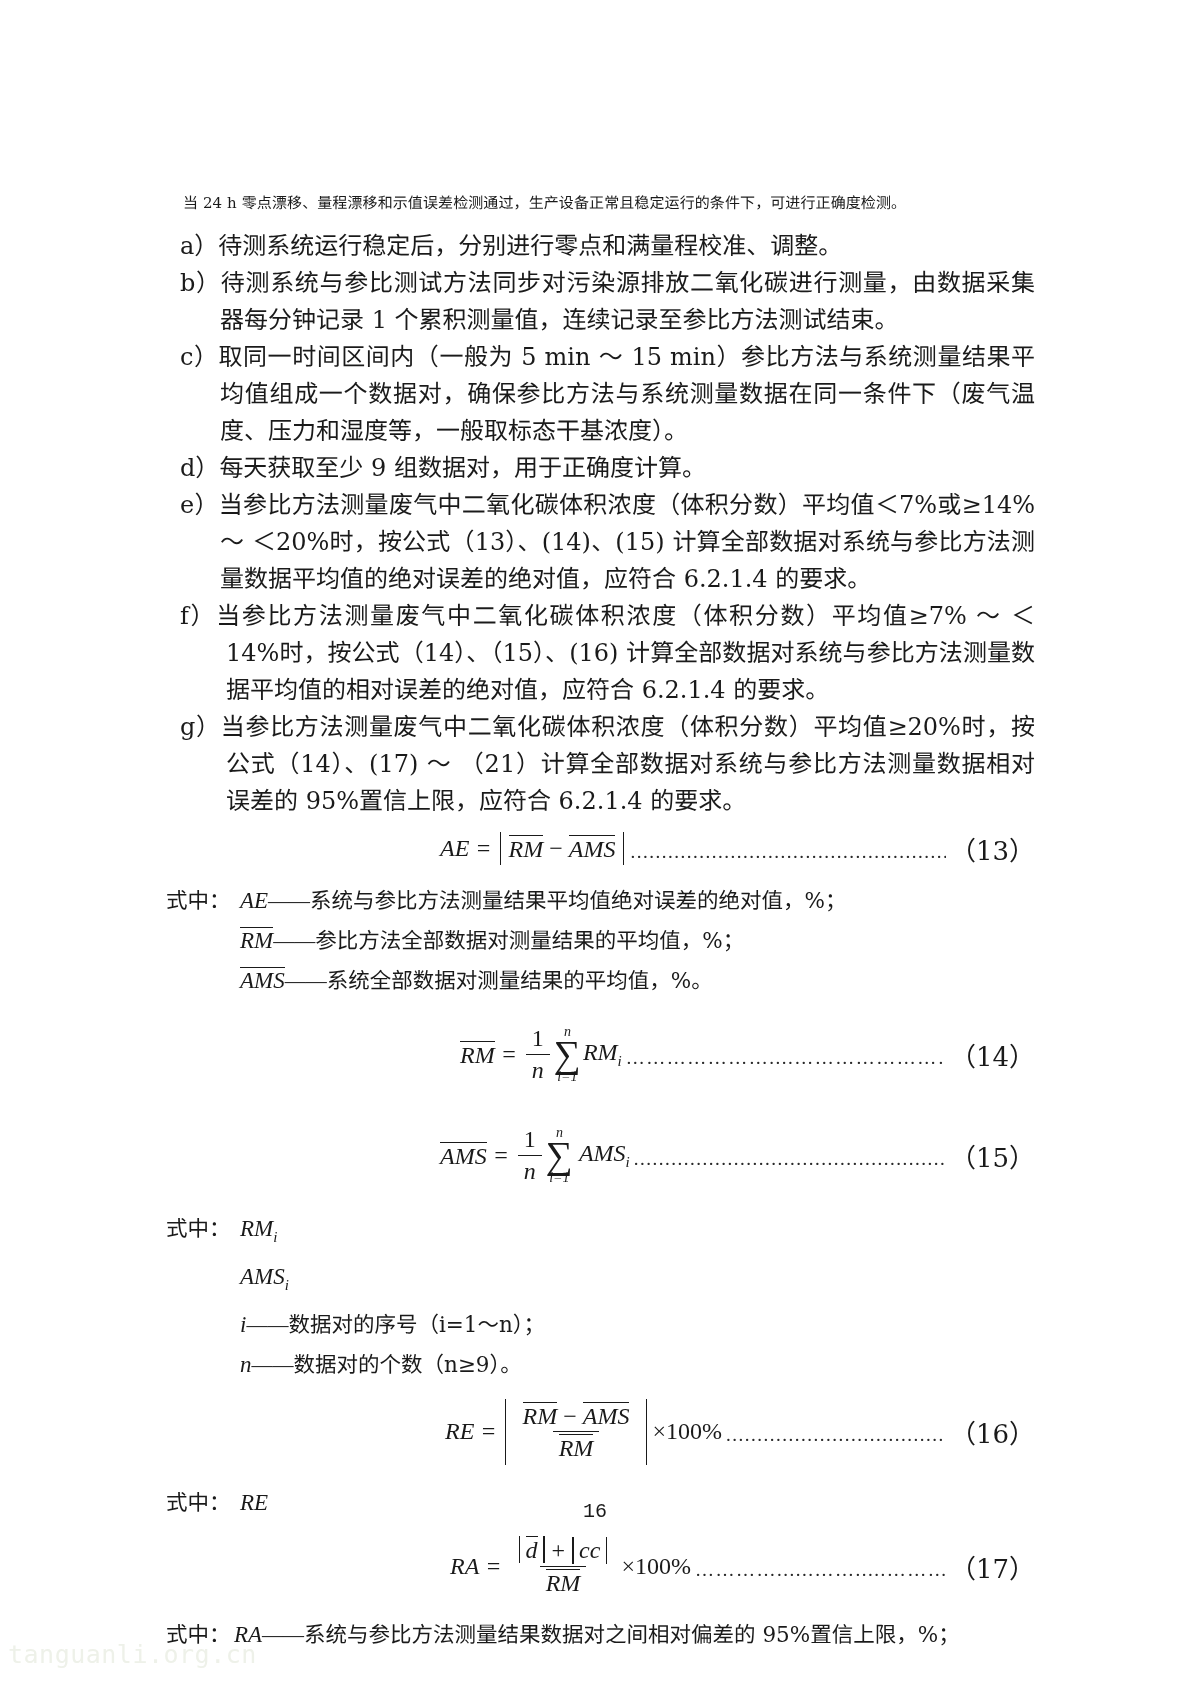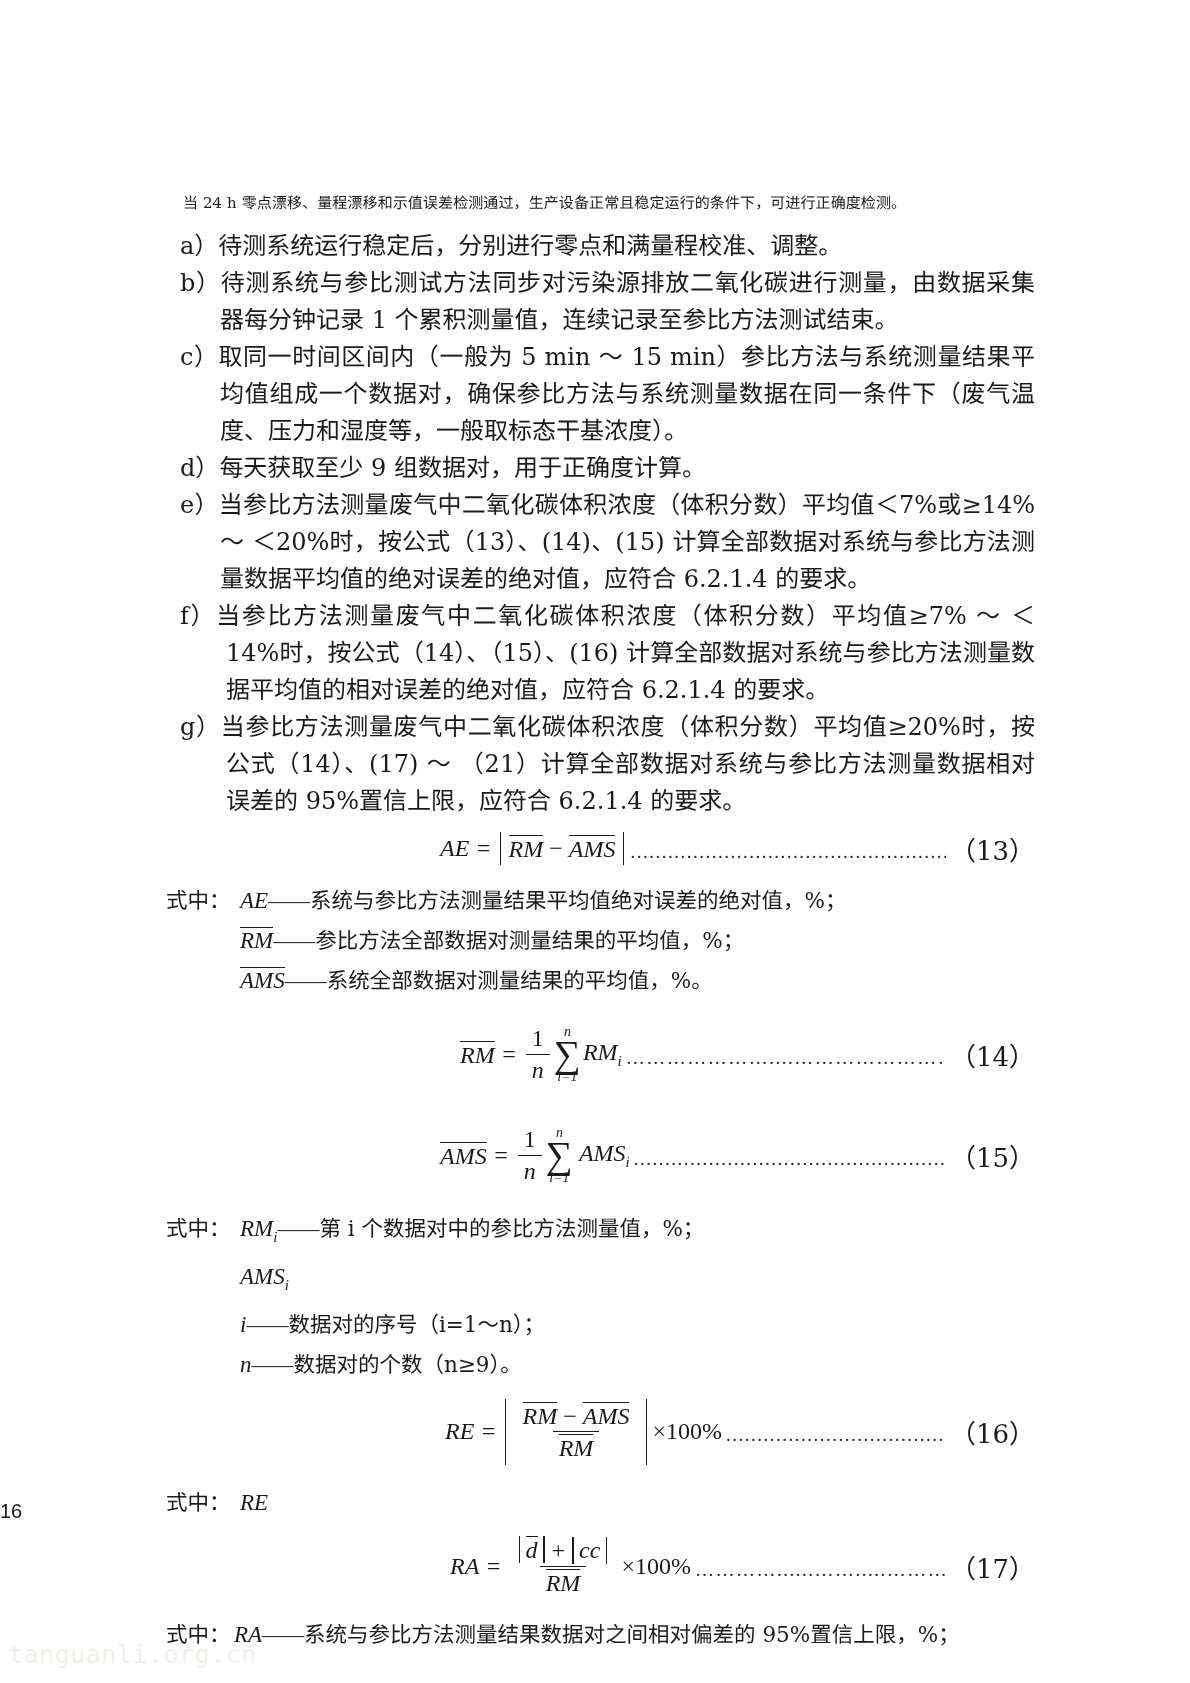--- a/index.html
+++ b/index.html
@@ -159,23 +159,23 @@
     text-align: left;
     white-space: nowrap;
   }
   .where-desc { flex: 1 1 auto; }
 
   
   .pagenum {
     position: absolute;
     left: 0; right: 0;
     top: 1500px;
-    text-align: left;
+    text-align: center;
     font-size: 20px;
-    font-family: Liberation Sans, sans-serif;
+    font-family: Liberation Mono, monospace;
   }
   .watermark {
     position: absolute;
     left: 8px;
     top: 1640px;
     font-family: "DejaVu Sans Mono", monospace;
     font-size: 25px;
     color: #eef1e9;
     letter-spacing: 0.5px;
     user-select: none;
@@ -288,21 +288,20 @@
     <span class="eq-leader">........................................................</span>
     <span class="eq-num">（15）</span>
   </div>
 
   <div class="sp24"></div>
 
   <div class="whereblock">
     <div class="whererow">
       <span class="where-lead">式中：</span>
       <span class="where-sym"><span>RM</span><span class="sub">i</span></span>
-      <span class="where-desc"><span class="lat">——</span><span>第 i 个数据对中的参比方法测量值，%；</span></span>
     </div>
     <div class="whererow">
       <span class="where-lead"></span>
       <span class="where-sym"><span>AMS</span><span class="sub">i</span></span>
     </div>
     <div class="whererow">
       <span class="where-lead"></span>
       <span class="where-sym"><span>i</span></span>
       <span class="where-desc"><span class="lat">——</span><span>数据对的序号（i=1～n）；</span></span>
     </div>

